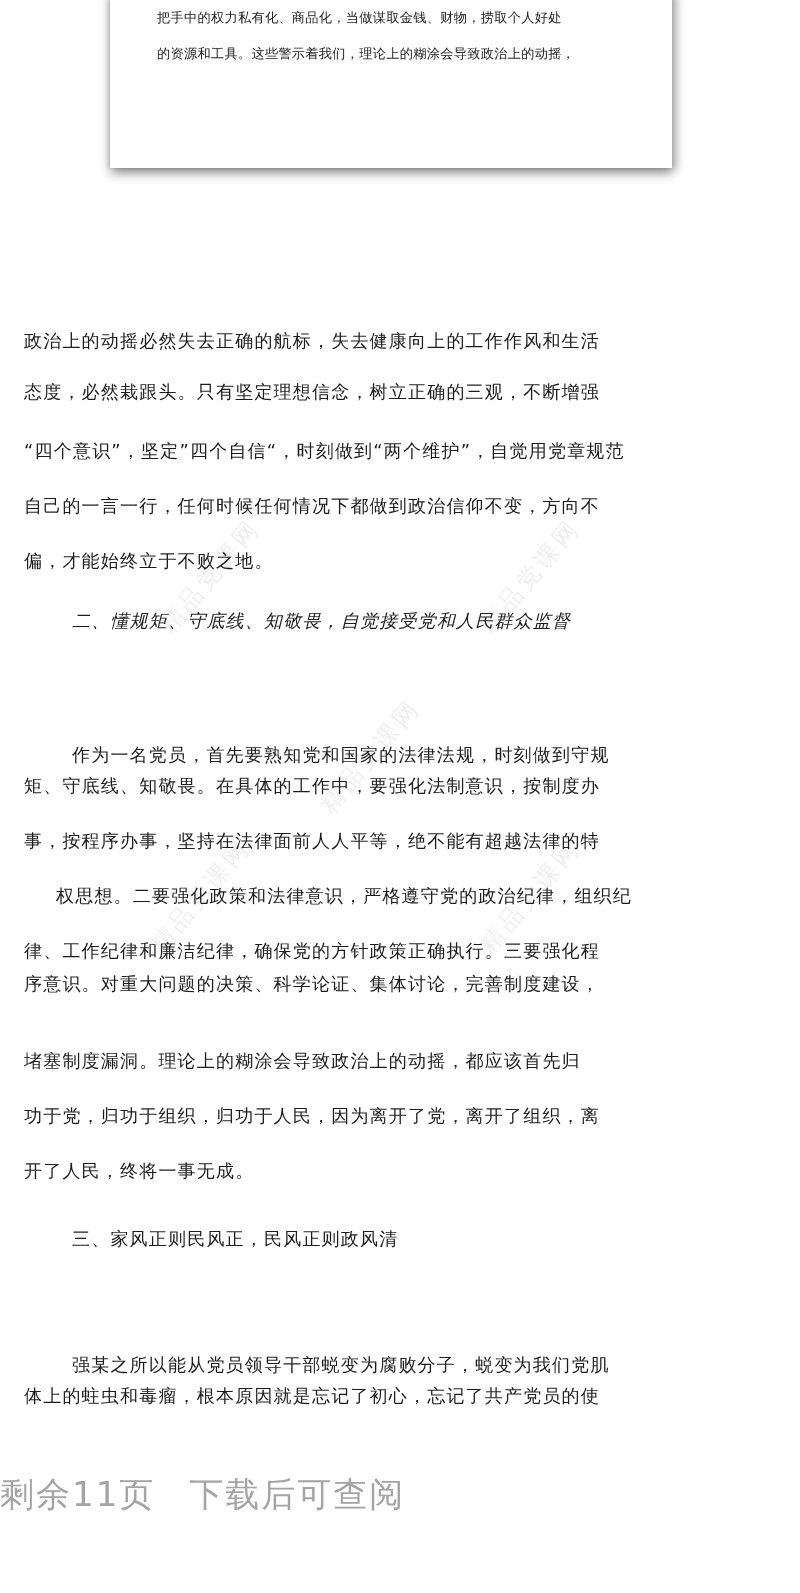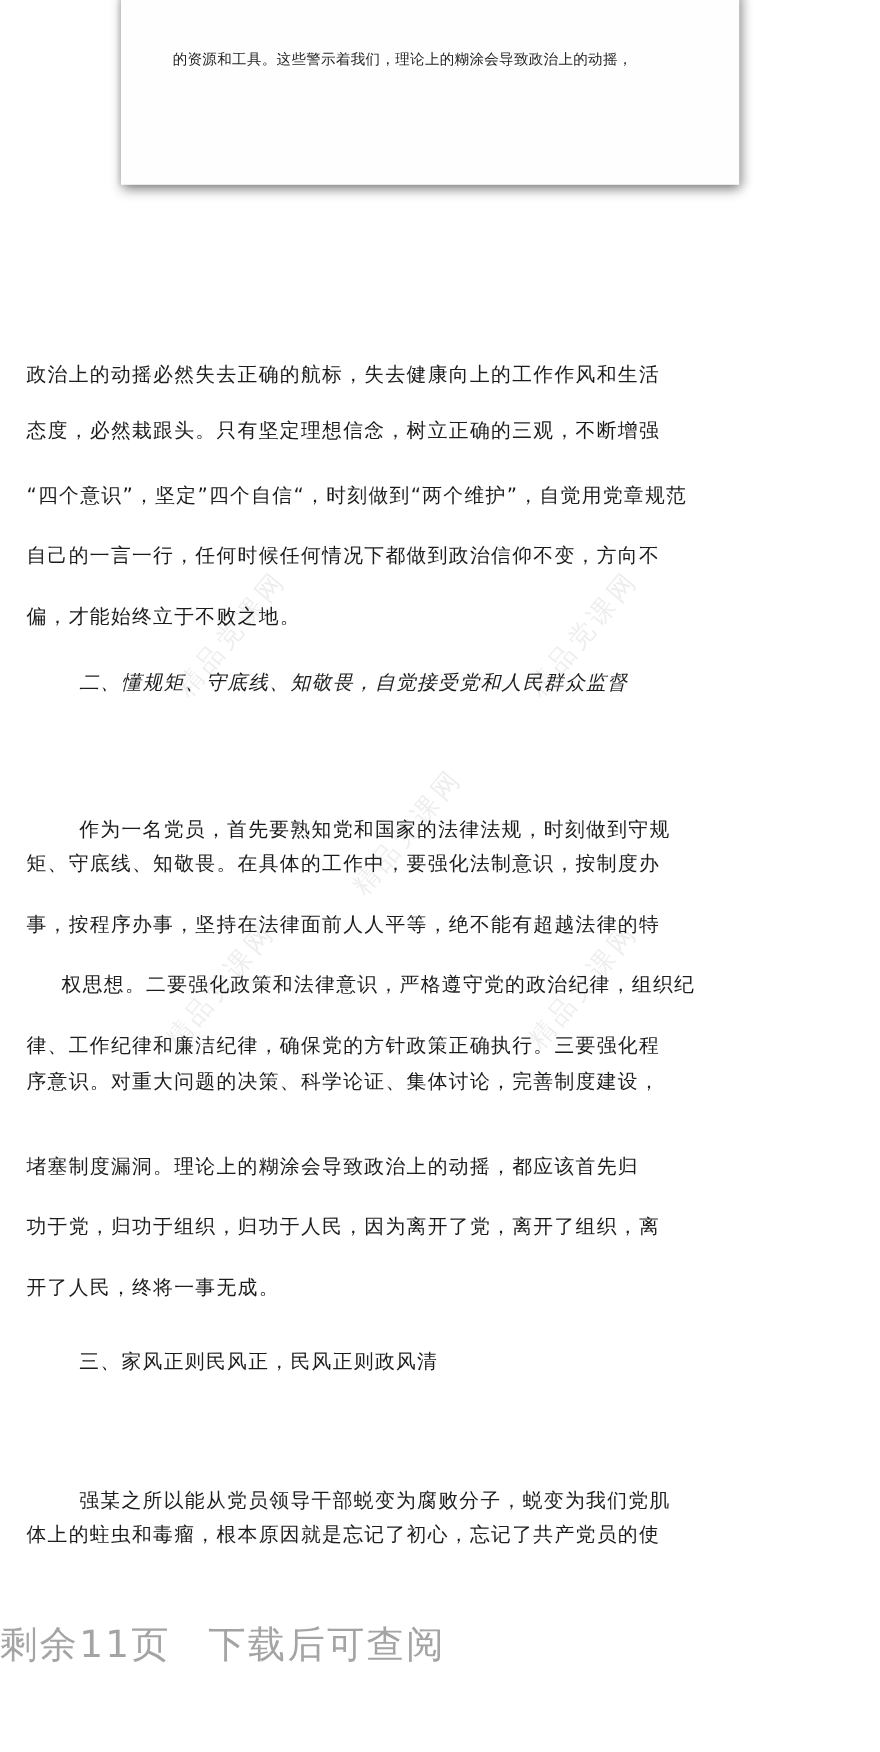--- a/index.html
+++ b/index.html
@@ -77,20 +77,21 @@
       color: #a4a4a4;
       letter-spacing: 2px;
       white-space: nowrap;
     }
     .footer-notice .gap { display: inline-block; width: 34px; }
   </style>
 </head>
 <body>
 
 <div class="preview-card">
+  <div class="preview-line l1">把手中的权力私有化、商品化，当做谋取金钱、财物，捞取个人好处</div>
   <div class="preview-line l2">的资源和工具。这些警示着我们，理论上的糊涂会导致政治上的动摇，</div>
 </div>
 
 <div class="watermark" style="left:140px; top:560px;">精品党课网</div>
 <div class="watermark" style="left:460px; top:560px;">精品党课网</div>
 <div class="watermark" style="left:300px; top:740px;">精品党课网</div>
 <div class="watermark" style="left:130px; top:880px;">精品党课网</div>
 <div class="watermark" style="left:460px; top:880px;">精品党课网</div>
 
 <div class="doc">

